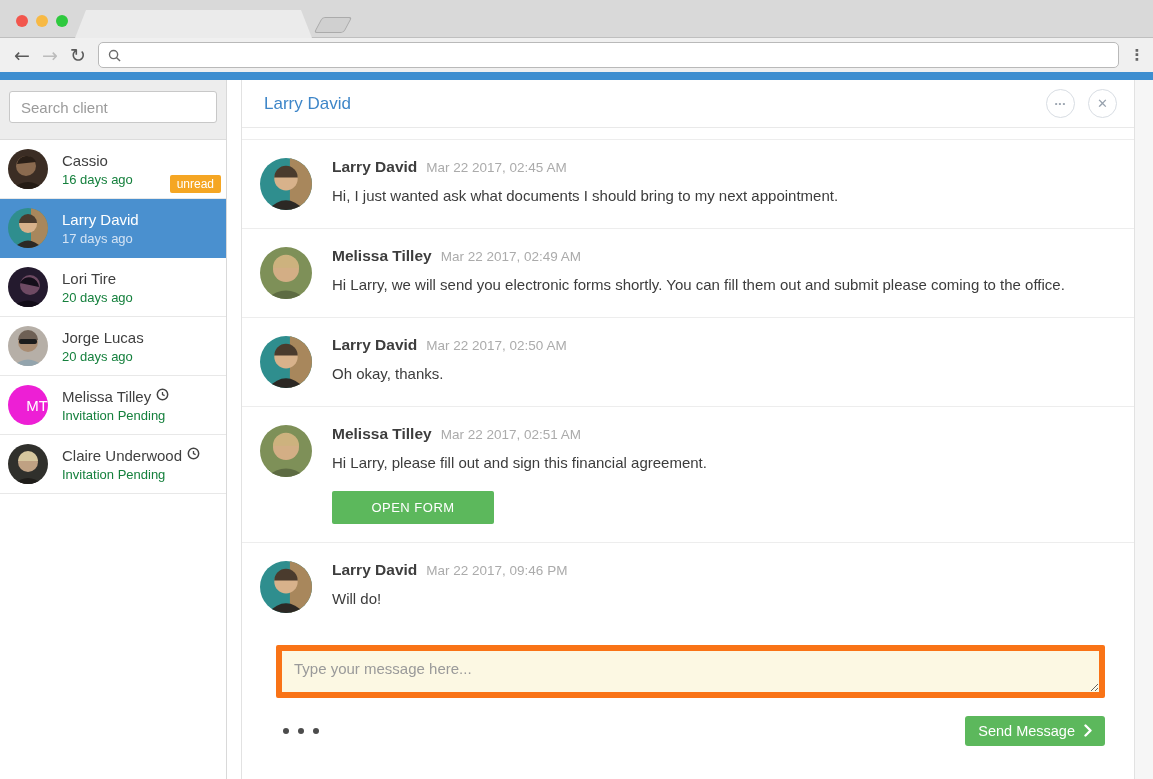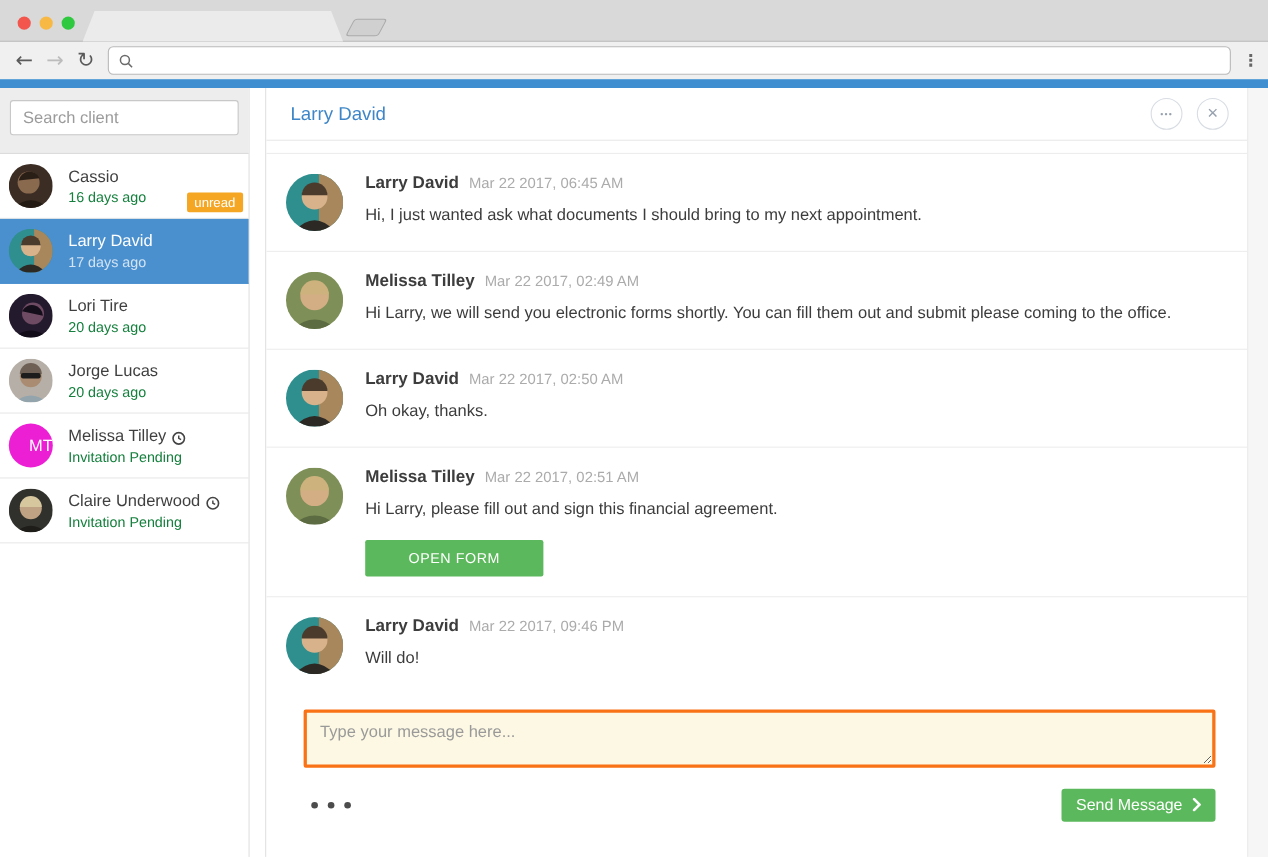--- a/index.html
+++ b/index.html
@@ -36,21 +36,21 @@
   
   .sidebar { width:227px; background:#fff; border-right:1px solid #d9d9d9; }
   .searchwrap { height:60px; background:#ededed; border-bottom:1px solid #dcdcdc; padding:11px 9px; }
   .clientsearch { width:100%; height:32px; border:1px solid #c8c8c8; border-radius:3px; padding:0 11px;
                   font-size:15px; color:#555; outline:none; font-family:inherit; background:#fff; }
   .clientsearch::placeholder { color:#9b9b9b; }
   .client { position:relative; display:flex; align-items:center; padding:9px 8px; height:59px;
             border-bottom:1px solid #e8e8e8; cursor:pointer; }
   .client.selected { background:#4a90cf; border-bottom:1px solid #4a90cf; }
   .cmeta { margin-left:14px; min-width:0; }
-  .cname { font-size:15px; color:#3f3f3f; display:flex; align-items:flex-end; gap:5px; }
+  .cname { font-size:15px; color:#3f3f3f; display:flex; align-items:flex-start; gap:5px; }
   .csub { font-size:13px; color:#15803d; margin-top:3px; }
   .client.selected .cname { color:#fff; }
   .client.selected .csub { color:#d3e3f4; }
   .badge { position:absolute; right:5px; bottom:5px; background:#f5a623; color:#fff; font-size:12px;
            padding:2px 7px; border-radius:2px; }
   .clock { flex:0 0 auto; }
 
   
   .av { width:40px; height:40px; border-radius:50%; overflow:hidden; flex:0 0 auto; }
   .av svg { display:block; width:100%; height:100%; }
@@ -76,21 +76,21 @@
   .mbody { flex:1; margin-left:20px; min-width:0; }
   .mhead { display:flex; align-items:baseline; }
   .mname { font-size:15.5px; font-weight:bold; color:#3d3d3d; }
   .mtime { font-size:13.5px; color:#ababab; margin-left:9px; }
   .mtext { font-size:15px; color:#3c3c3c; margin-top:9px; line-height:1.45; }
   .spaced { margin-top:26px; }
   .openform { margin-top:17px; width:162px; height:33px; background:#5cb85c; border:none; border-radius:2px;
               color:#fff; font-size:13px; letter-spacing:.5px; cursor:pointer; font-family:inherit;text-align:center; }
 
   .composer { padding:14px 29px 0 34px; }
-  .composer textarea { width:100%; height:53px; background:#fcf8e3; border:3px solid #f97316; border-radius:2px;
+  .composer textarea { width:100%; height:53px; background:#fcf8e3; border:6px solid #f97316; border-radius:2px;
                        padding:9px 12px; font-size:15px; color:#666; font-family:inherit; resize:both; outline:none; }
   .composer textarea::placeholder { color:#9a9a9a; }
   .cfoot { display:flex; align-items:center; justify-content:space-between; margin-top:14px; padding-left:7px; }
   .dots3 { display:flex; gap:9px; cursor:pointer; }
   .dots3 i { width:6px; height:6px; border-radius:50%; background:#4c4c4c; }
   .sendbtn { height:30px; padding:0 13px; background:#5cb85c; border:none; border-radius:3px; color:#fff;
              font-size:14.5px; display:flex; align-items:center; gap:9px; cursor:pointer; font-family:inherit; }
 </style>
 </head>
 <body>
@@ -262,21 +262,21 @@
                 <rect width="40" height="40" fill="#2f8e8e"></rect>
                 <rect x="23" width="17" height="40" fill="#a8875c"></rect>
                 <circle cx="20" cy="16" r="9" fill="#d8b28b"></circle>
                 <path d="M11 15 a9 9 0 0 1 18 0 Z" fill="#4a3b2d"></path>
                 <path d="M6 40 Q20 25 34 40 Z" fill="#2c2824"></path>
               </svg>
           </div>
           <div class="mbody">
             <div class="mhead">
               <span class="mname">Larry David</span>
-              <span class="mtime">Mar 22 2017, 06:45 AM</span>
+              <span class="mtime">Mar 22 2017, 02:45 AM</span>
             </div>
             <p class="mtext">Hi, I just wanted ask what documents I should bring to my next appointment.</p>
           </div>
         </div>
 
         <div class="msg">
           <div class="av av-lg">
             <svg viewBox="0 0 40 40">
                 <rect width="40" height="40" fill="#7e9058"></rect>
                 <circle cx="20" cy="17" r="10" fill="#d3ae85"></circle>

